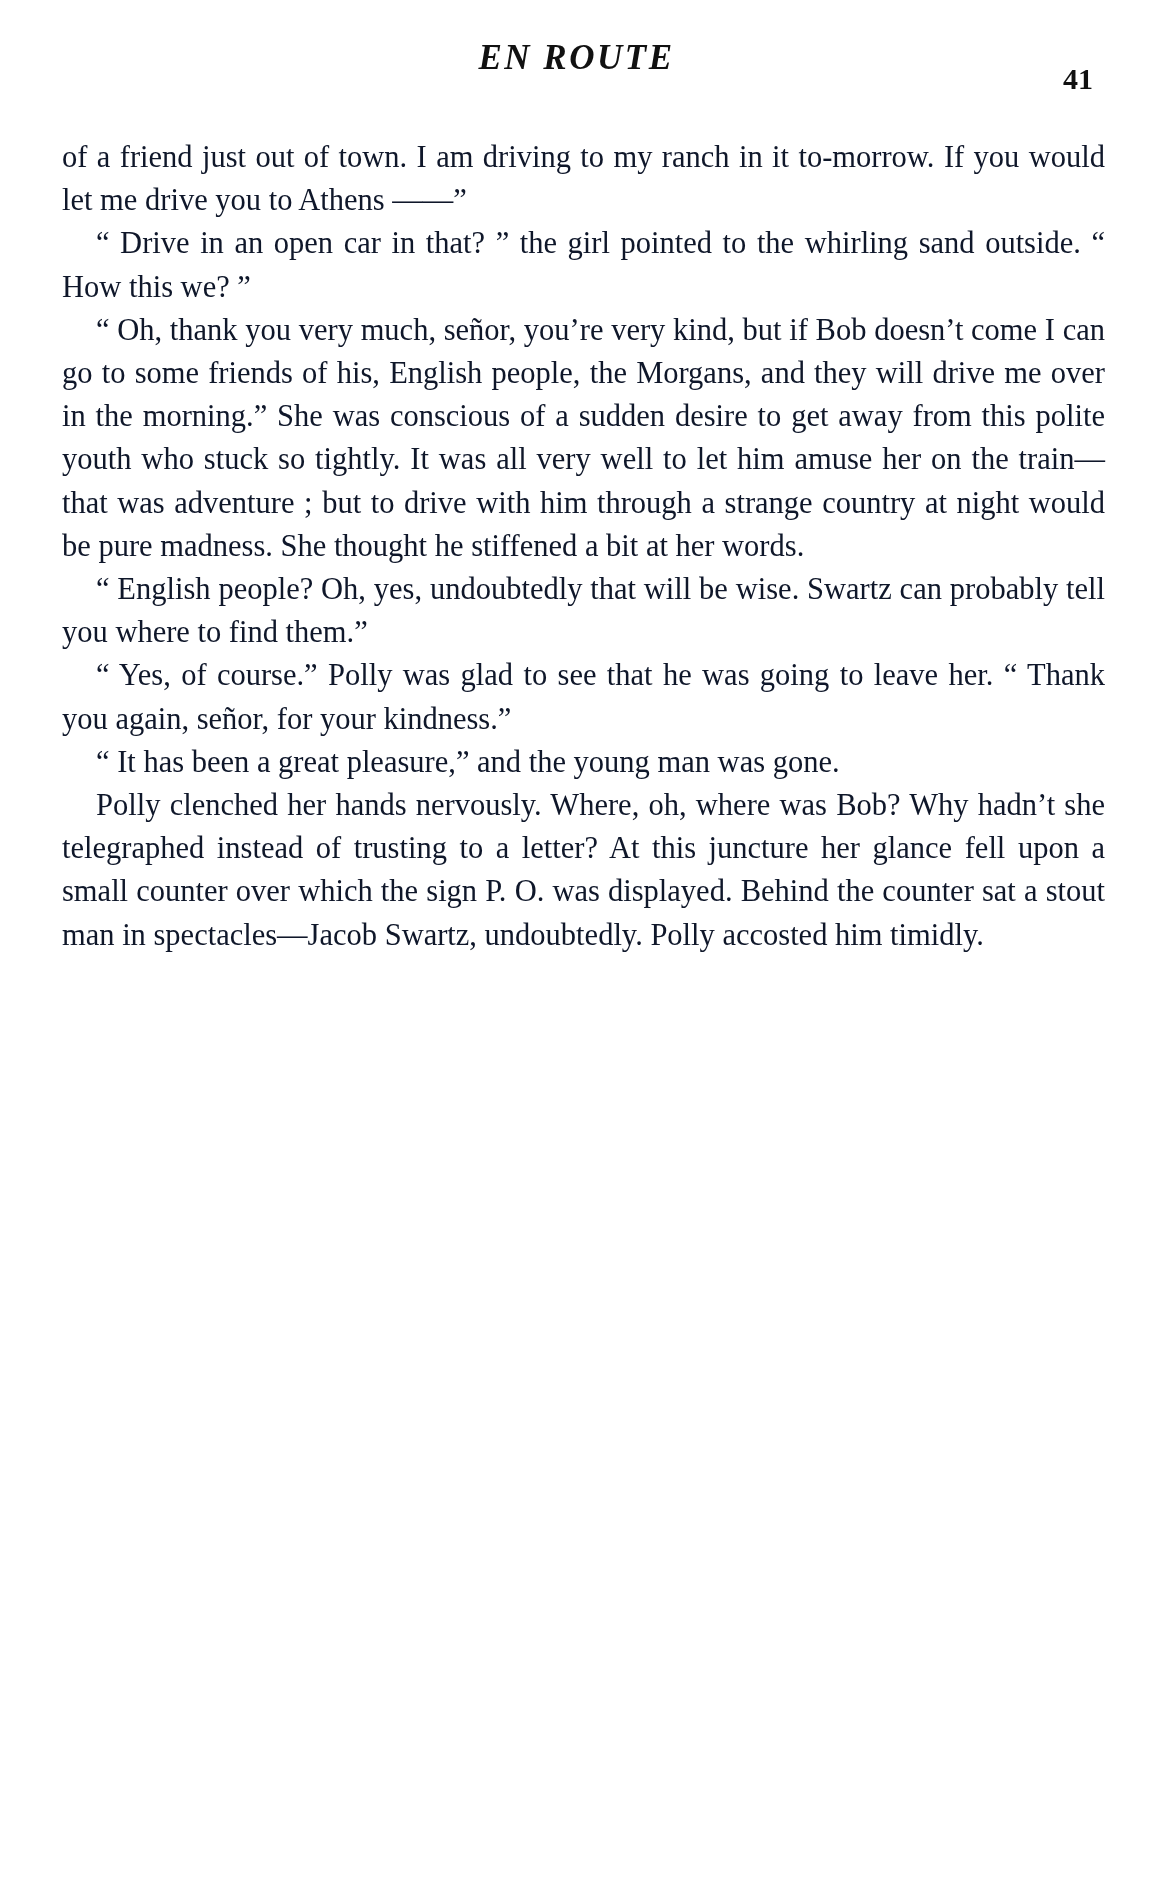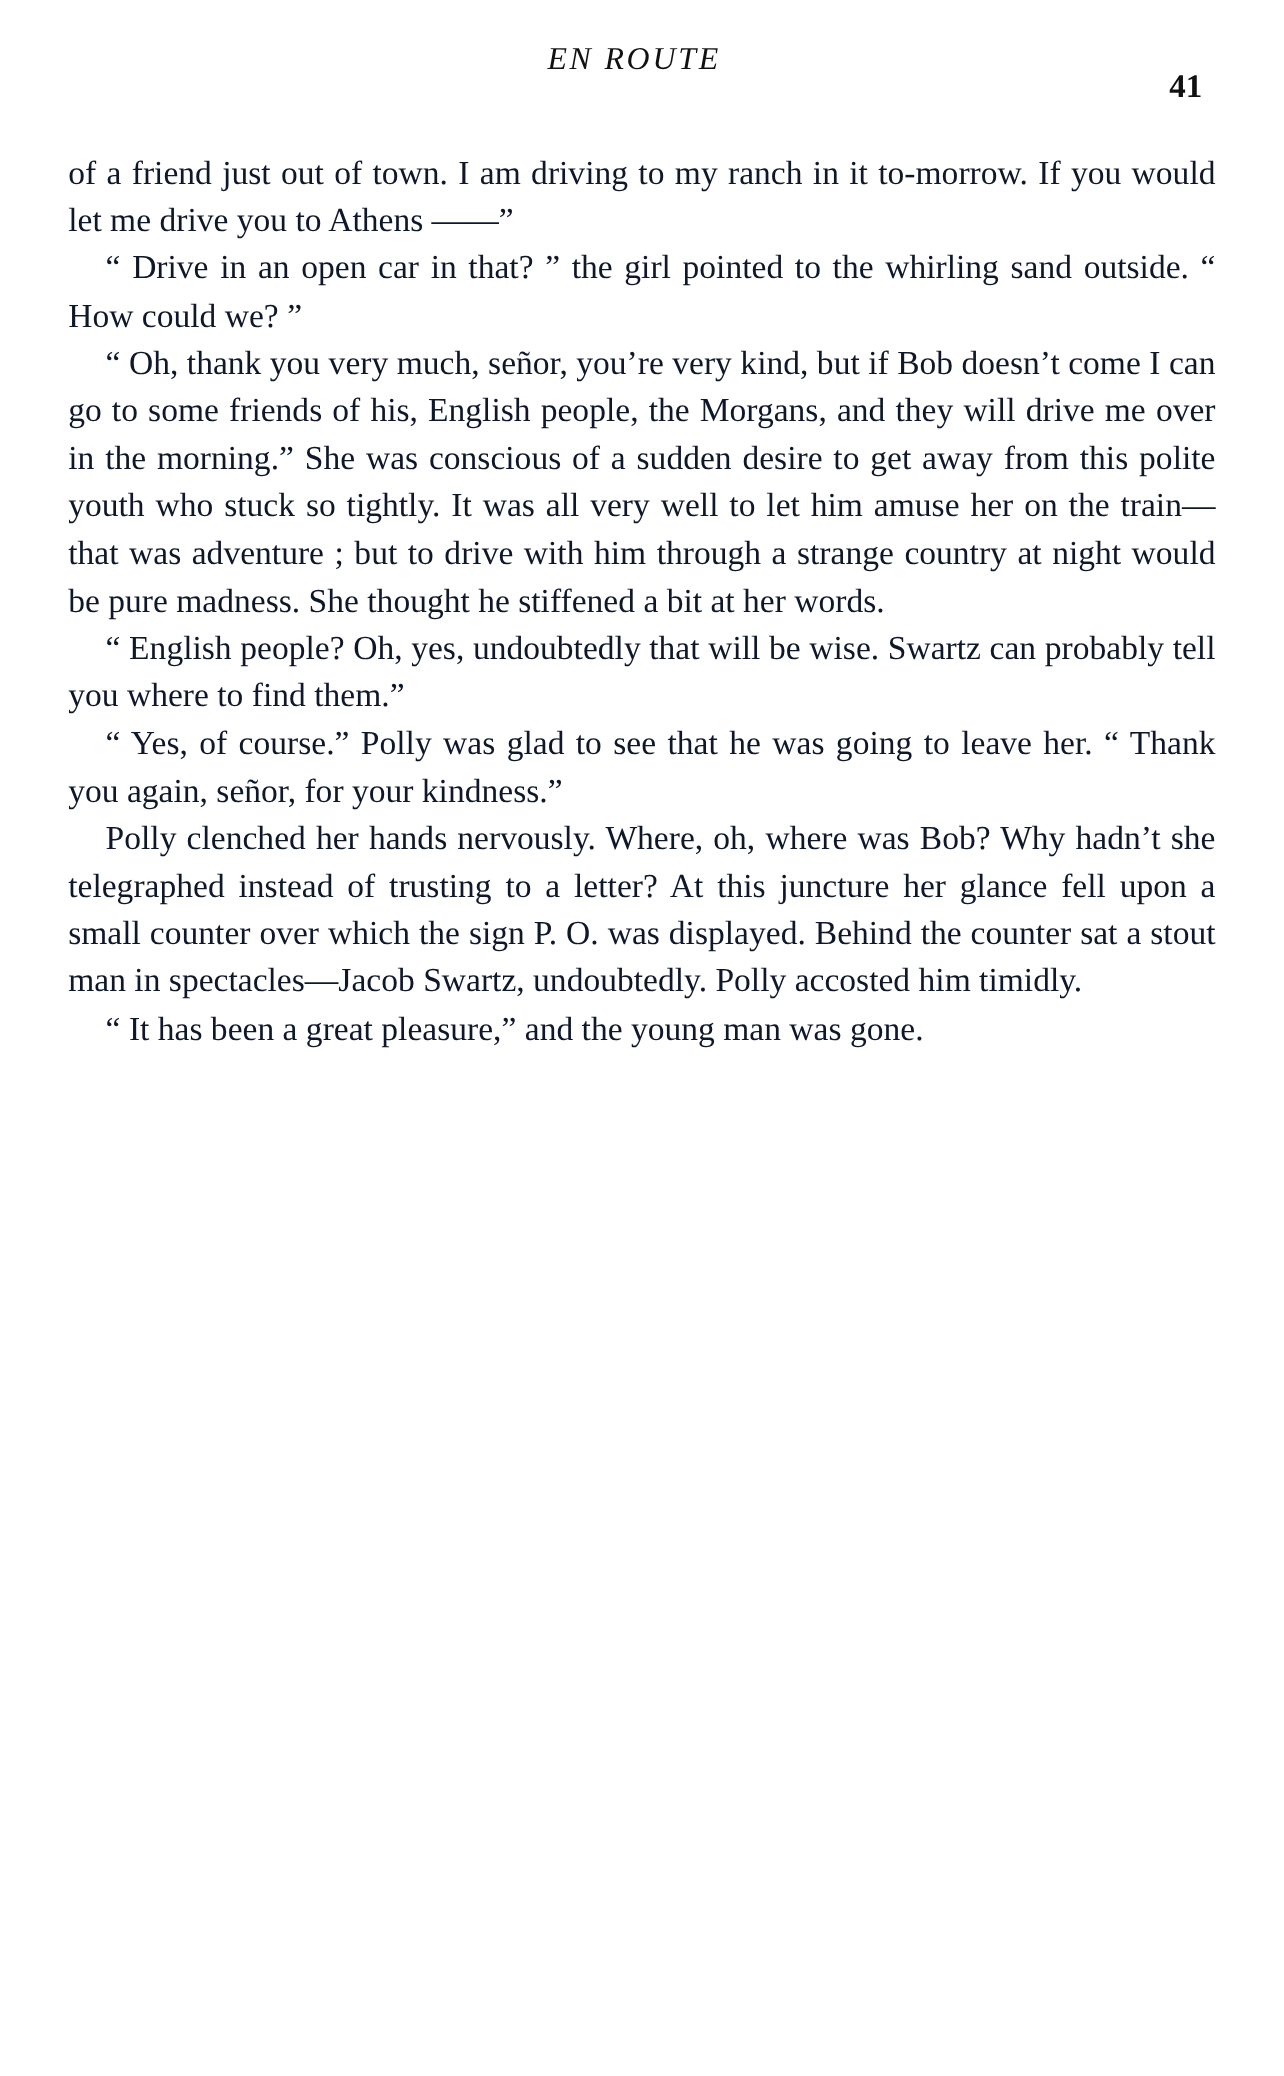--- a/index.html
+++ b/index.html
@@ -24,23 +24,23 @@
   .header {
     display: flex;
     align-items: baseline;
     justify-content: center;
     position: relative;
     height: 64px;
     margin-bottom: 34px;
   }
   .running-head {
     font-family: "Liberation Serif", serif;
-    font-weight: normal;
+    font-weight: bold;
     font-style: italic;
-    font-size: 29px;
+    font-size: 35px;
     letter-spacing: 2.5px;
     color: #111;
     margin-left: -14px;
   }
   .folio {
     position: absolute;
     right: 12px;
     bottom: 6px;
     font-family: "Liberation Serif", serif;
     font-weight: bold;
@@ -71,21 +71,21 @@
 
 <div class="page">
 
   <div class="header">
     <div class="running-head">EN ROUTE</div>
     <div class="folio">41</div>
   </div>
 
   <div class="body-text">
     <p>of a friend just out of town.  I am driving to my ranch in it to-morrow.  If you would let me drive you to Athens ——”</p>
-    <p class="indent">“ Drive in an open car in that? ” the girl pointed to the whirling sand outside.  “ How could we? ”</p>
+    <p class="indent">“ Drive in an open car in that? ” the girl pointed to the whirling sand outside.  “ How this we? ”</p>
     <p class="indent">“ Oh, thank you very much, señor, you’re very kind, but if Bob doesn’t come I can go to some friends of his, English people, the Morgans, and they will drive me over in the morning.”  She was conscious of a sudden desire to get away from this polite youth who stuck so tightly.  It was all very well to let him amuse her on the train—that was adventure ; but to drive with him through a strange country at night would be pure madness.  She thought he stiffened a bit at her words.</p>
     <p class="indent">“ English people?  Oh, yes, undoubtedly that will be wise.  Swartz can probably tell you where to find them.”</p>
     <p class="indent">“ Yes, of course.”  Polly was glad to see that he was going to leave her.  “ Thank you again, señor, for your kindness.”</p>
+    <p class="indent">“ It has been a great pleasure,” and the young man was gone.</p>
     <p class="indent">Polly clenched her hands nervously.  Where, oh, where was Bob?  Why hadn’t she telegraphed instead of trusting to a letter?  At this juncture her glance fell upon a small counter over which the sign P. O. was displayed.  Behind the counter sat a stout man in spectacles—Jacob Swartz, undoubtedly.  Polly accosted him timidly.</p>
-    <p class="indent">“ It has been a great pleasure,” and the young man was gone.</p>
   </div>
 
 </div>
 
 </body></html>

